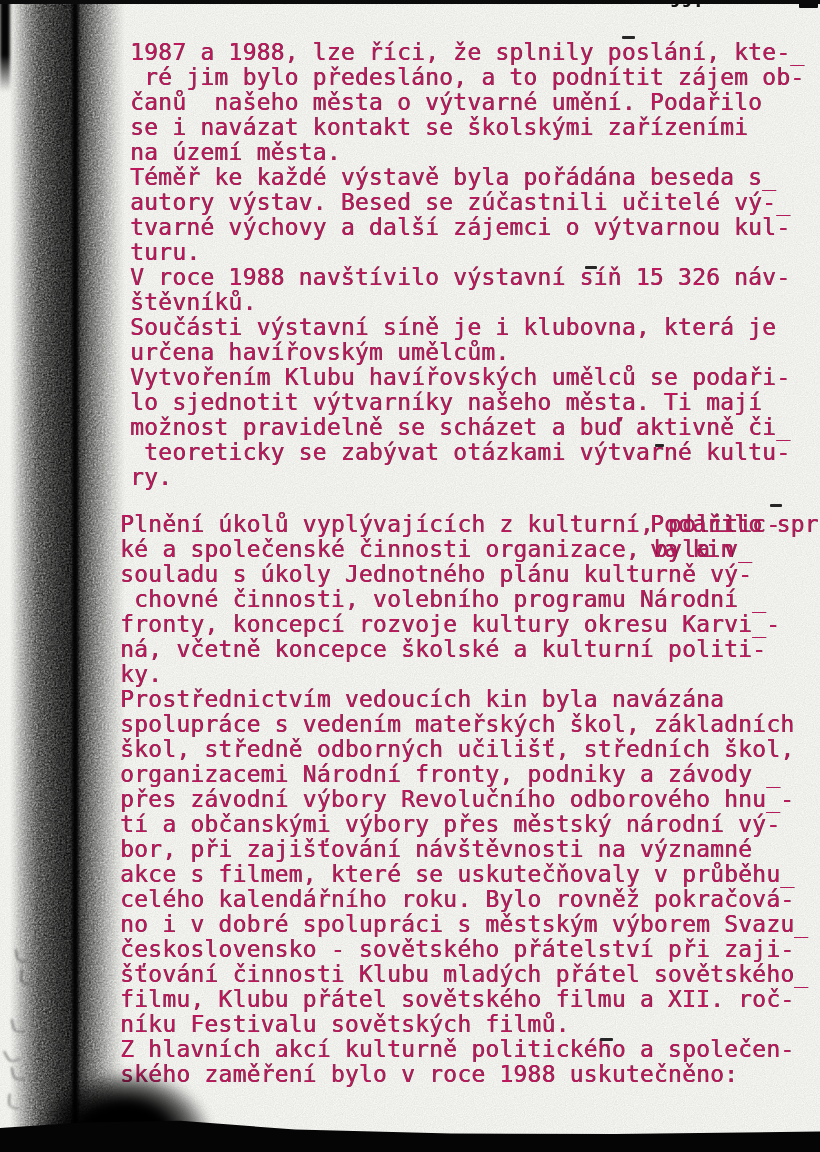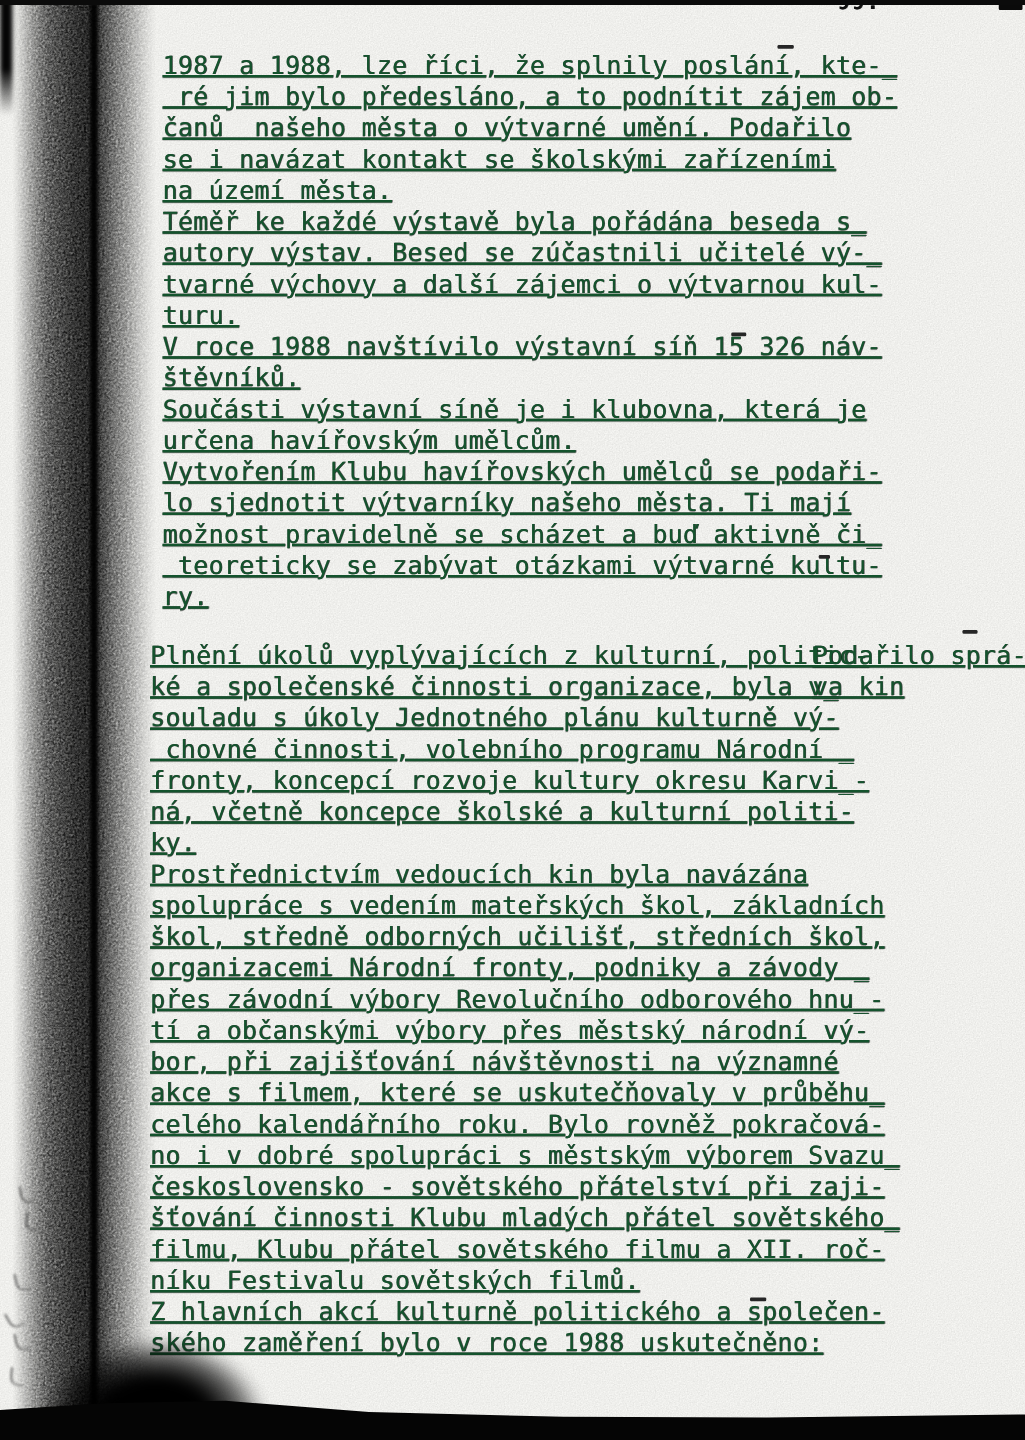--- a/index.html
+++ b/index.html
@@ -53,24 +53,23 @@
   }
   .s1 { left:16px; top:948px; }
   .s2 { left:20px; top:970px;  transform:rotate(8deg); }
   .s3 { left:12px; top:1018px; }
   .s4 { left:6px;  top:1048px; transform:rotate(-30deg); }
   .s5 { left:12px; top:1066px; }
   .s6 { left:8px;  top:1094px; transform:rotate(5deg); }
   
   .typed {
     position:absolute; margin:0; z-index:2;
-    font-size:20px; line-height:25px; letter-spacing:.2px;
-    color:#14532d; white-space:pre;
+    font-size:23px; line-height:25px; letter-spacing:.2px;
+    color:#be185d; white-space:pre;
     text-shadow:.5px 0 0 rgba(27,27,27,.75), 0 .4px .2px rgba(27,27,27,.4);
-    text-decoration:underline;
   }
   .block1 { left:130px; top:40px; }
   .block2 { left:120px; top:512px; }
   .margin-note { left:650px; top:512px; }
   .page-number {
     position:absolute; left:670px; top:-8px; z-index:2;
     font-size:16px; letter-spacing:2px; color:#101010; font-weight:bold;
     text-shadow:.5px 0 0 rgba(16,16,16,.8);
   }
 </style>

